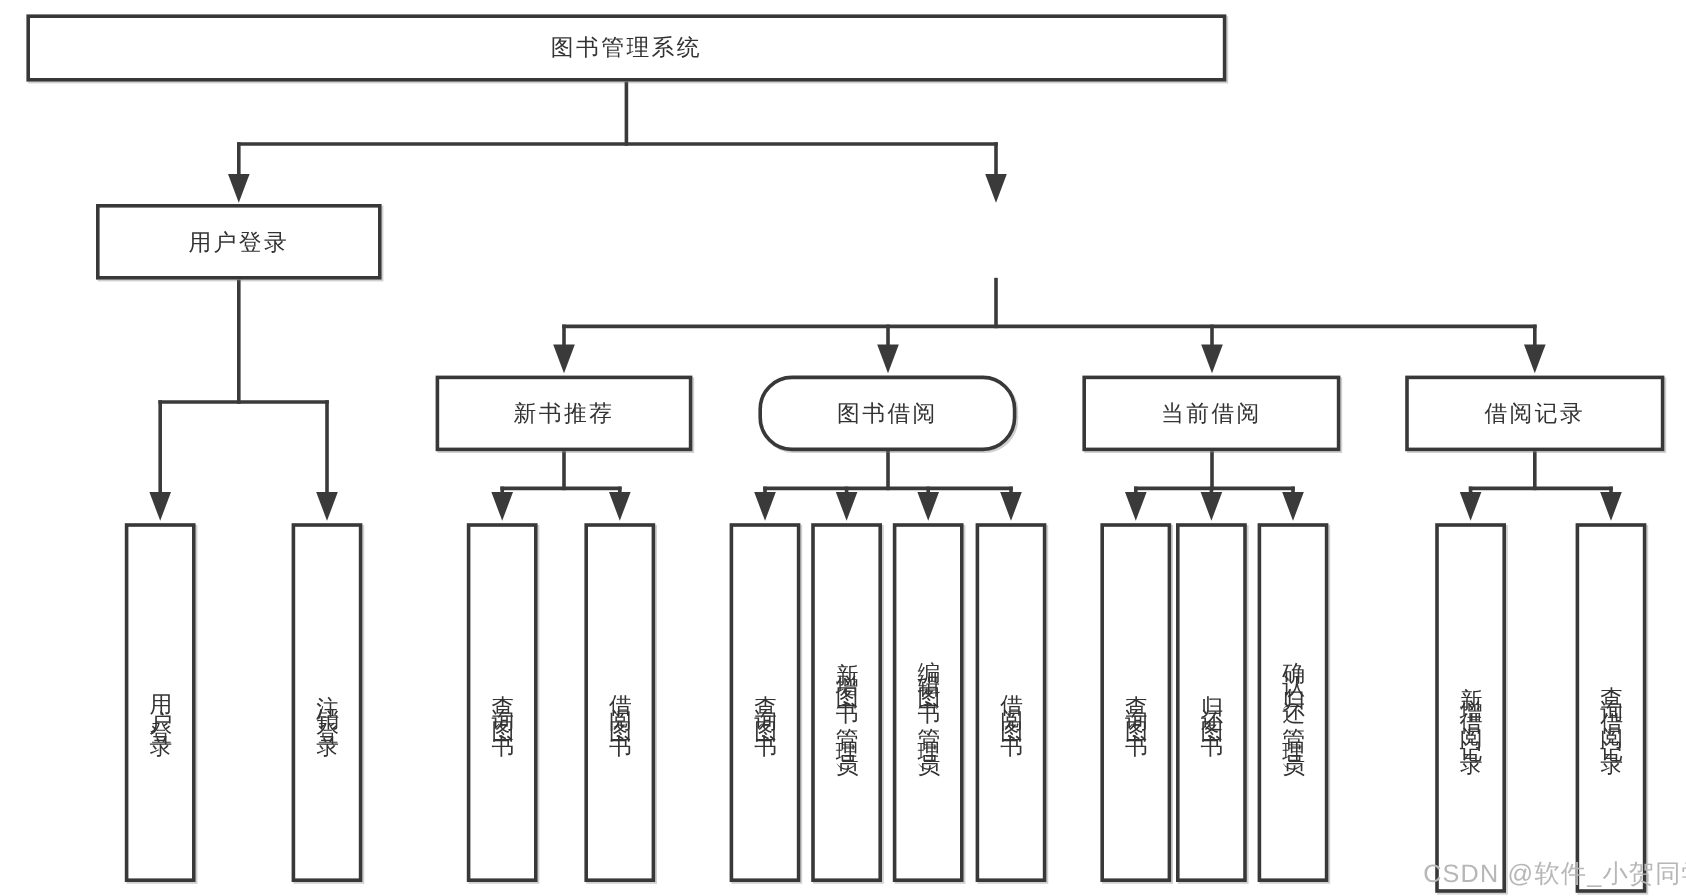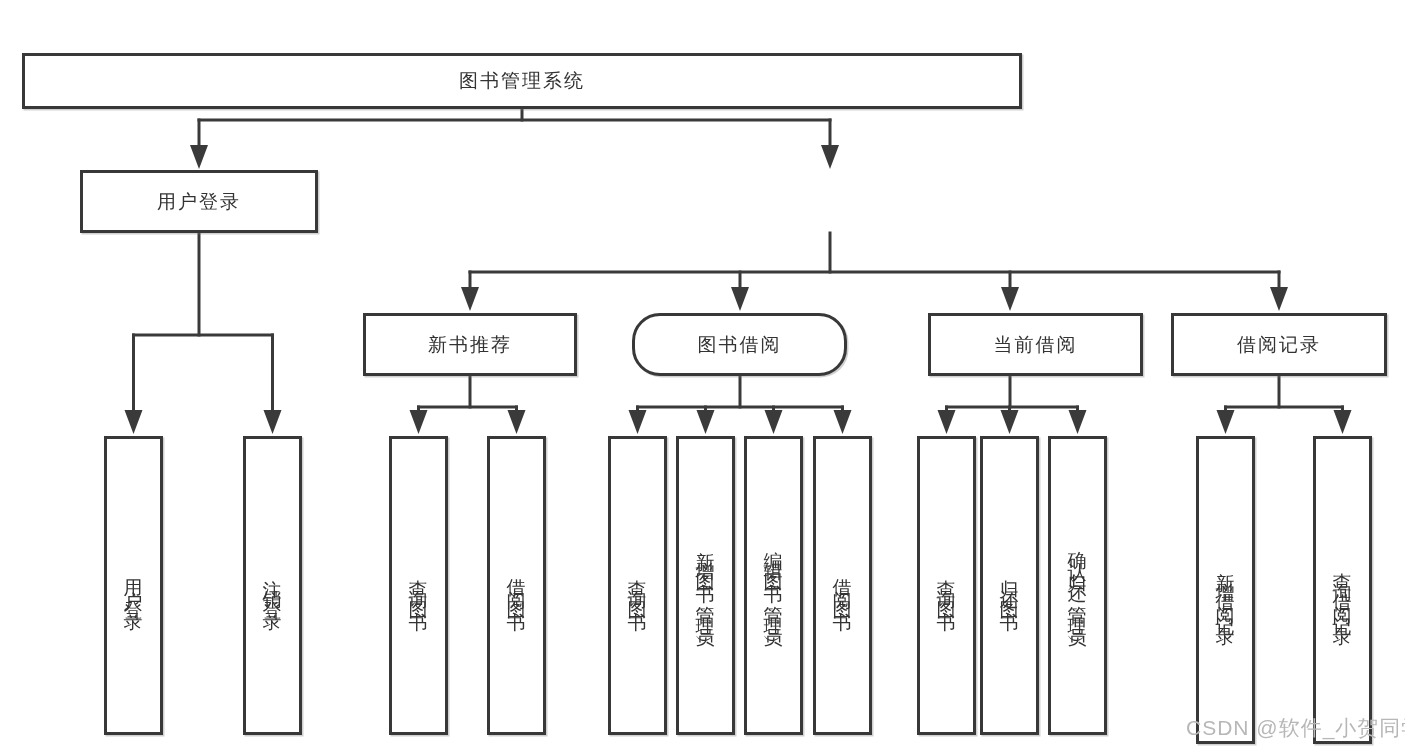--- a/index.html
+++ b/index.html
@@ -133,35 +133,35 @@
     <g>
       <line x1="1279" y1="376" x2="1279" y2="407"></line>
       <line x1="1225.5" y1="407" x2="1342.5" y2="407"></line>
       <line x1="1225.5" y1="407" x2="1225.5" y2="414"></line>
       <polygon points="1216.5,410 1234.5,410 1225.5,434"></polygon>
       <line x1="1342.5" y1="407" x2="1342.5" y2="414"></line>
       <polygon points="1333.5,410 1351.5,410 1342.5,434"></polygon>
     </g>
   </svg>
 
-  <div class="node" style="left:22px; top:12px; width:1000px; height:56px;margin-top:41px;">
+  <div class="node" style="left:22px; top:12px; width:1000px; height:56px;">
     <span class="hlabel">图书管理系统</span>
   </div>
 
   <div class="node" style="left:80px; top:170px; width:238px; height:63px;">
     <span class="hlabel">用户登录</span>
   </div>
 
   <div class="node" style="left:363px; top:313px; width:214px; height:63px;font-family:Liberation Mono, monospace;">
     <span class="hlabel">新书推荐</span>
   </div>
   <div class="node" style="left:632px; top:313px; width:215px; height:63px;border-radius:28px;">
     <span class="hlabel">图书借阅</span>
   </div>
-  <div class="node" style="left:928px; top:313px; width:215px; height:63px;">
+  <div class="node" style="left:902px; top:313px; width:215px; height:63px;">
     <span class="hlabel">当前借阅</span>
   </div>
   <div class="node" style="left:1171px; top:313px; width:216px; height:63px;justify-content:center;">
     <span class="hlabel">借阅记录</span>
   </div>
 
   <div class="node" style="left:104px; top:436px; width:59px; height:299px;">
     <span class="vtext">用户登录</span>
   </div>
   <div class="node" style="left:243px; top:436px; width:59px; height:299px;">

